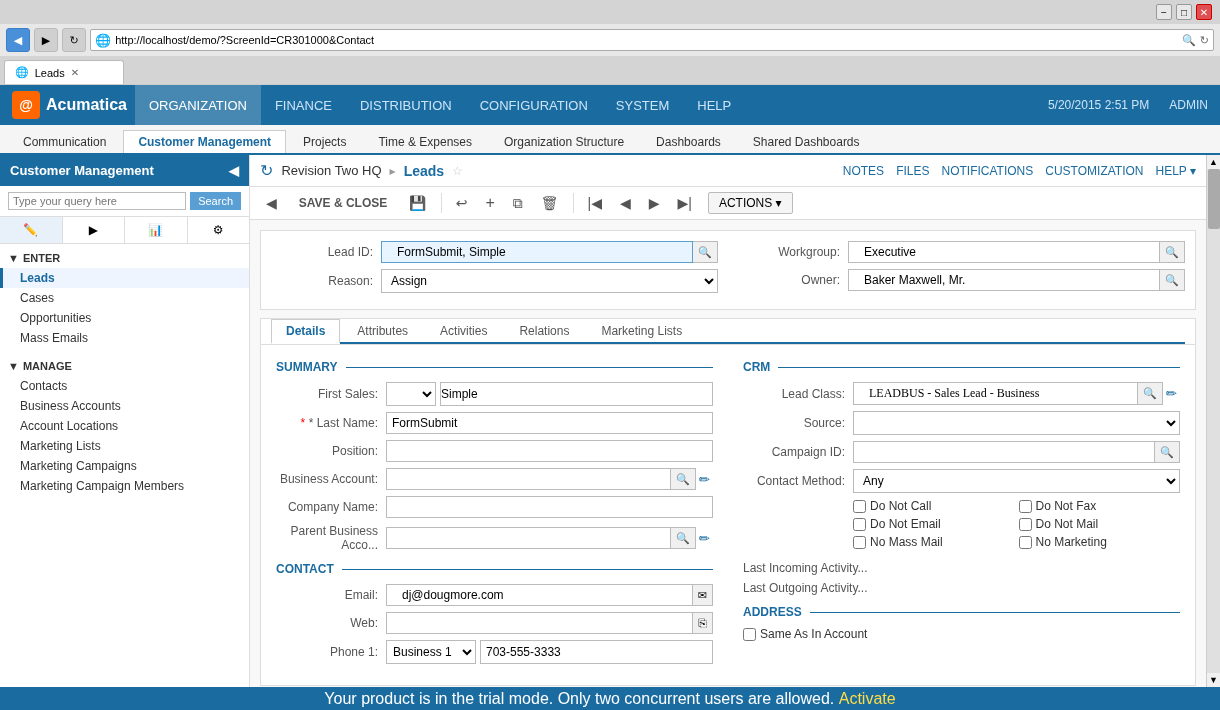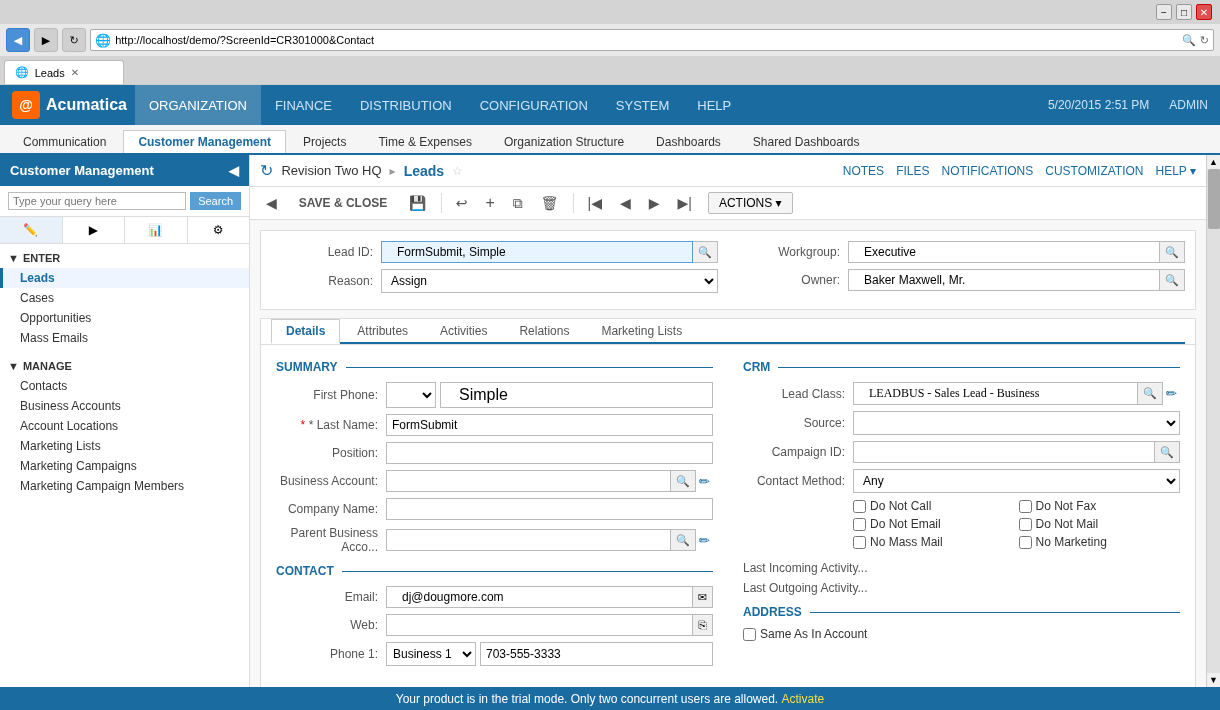--- a/index.html
+++ b/index.html
@@ -91,30 +91,30 @@
     .form-two-col { display: grid; grid-template-columns: 1fr 1fr; gap: 0 20px; }
     .form-section-title { color: #1a6ba0; font-weight: bold; font-size: 12px; margin-bottom: 8px; display: flex; align-items: center; gap: 8px; }
     .form-section-title::after { content: ''; flex: 1; height: 1px; background: #1a6ba0; }
     .form-column { padding: 5px; }
 
     
     .checkbox-grid { display: grid; grid-template-columns: 1fr 1fr; gap: 4px; margin-top: 4px; margin-left: 110px; }
     .checkbox-item { display: flex; align-items: center; gap: 4px; font-size: 12px; color: #333; }
 
     
-    .status-bar { background: #1a6ba0; color: white; height: 24px; display: flex; align-items: center; justify-content: center; font-size: 12px; }
+    .status-bar { background: #1a6ba0; color: white; height: 24px; display: flex; align-items: center; justify-content: center; font-size: 16px; }
     .status-bar a { color: #ffdd44; cursor: pointer; }
 
     
     .sidebar-scroll { flex: 1; overflow-y: auto; }
 
     
     .fn-group { display: flex; gap: 4px; flex: 1; }
     .fn-dropdown { border: 1px solid #bbb; background: white; padding: 3px 2px; font-size: 12px; width: 50px; }
-    .fn-input { flex: 1; border: 1px solid #bbb; padding: 3px 18px; font-size: 16px; }
+    .fn-input { flex: 1; border: 1px solid #bbb; padding: 3px 0; font-size: 12px; }
 
     
     .right-scroll { width: 14px; background: #f0f0f0; border-left: 1px solid #ccc; display: flex; flex-direction: column; }
     .right-scroll-btn { height: 14px; display: flex; align-items: center; justify-content: center; cursor: pointer; font-size: 9px; }
     .right-scroll-track { flex: 1; background: #e0e0e0; position: relative; }
     .right-scroll-thumb { width: 12px; height: 60px; background: #aaa; position: absolute; top: 0; left: 1px; border-radius: 2px; }
   </style>
 </head>
 <body>
 
@@ -298,21 +298,21 @@
         </div>
       </div>
 
       <div style="background:white; padding:10px; border:1px solid #ddd;">
         <div class="form-two-col">
 
           <div class="form-column">
             <div class="form-section-title">SUMMARY</div>
 
             <div class="form-field-row">
-              <div class="form-label">First Phone:</div>
+              <div class="form-label">First Sales:</div>
               <div class="fn-group">
                 <select class="fn-dropdown">
                   <option></option>
                   <option>Mr.</option>
                   <option>Ms.</option>
                 </select>
                 <input class="fn-input" type="text" value="Simple" style="">
               </div>
             </div>
 

